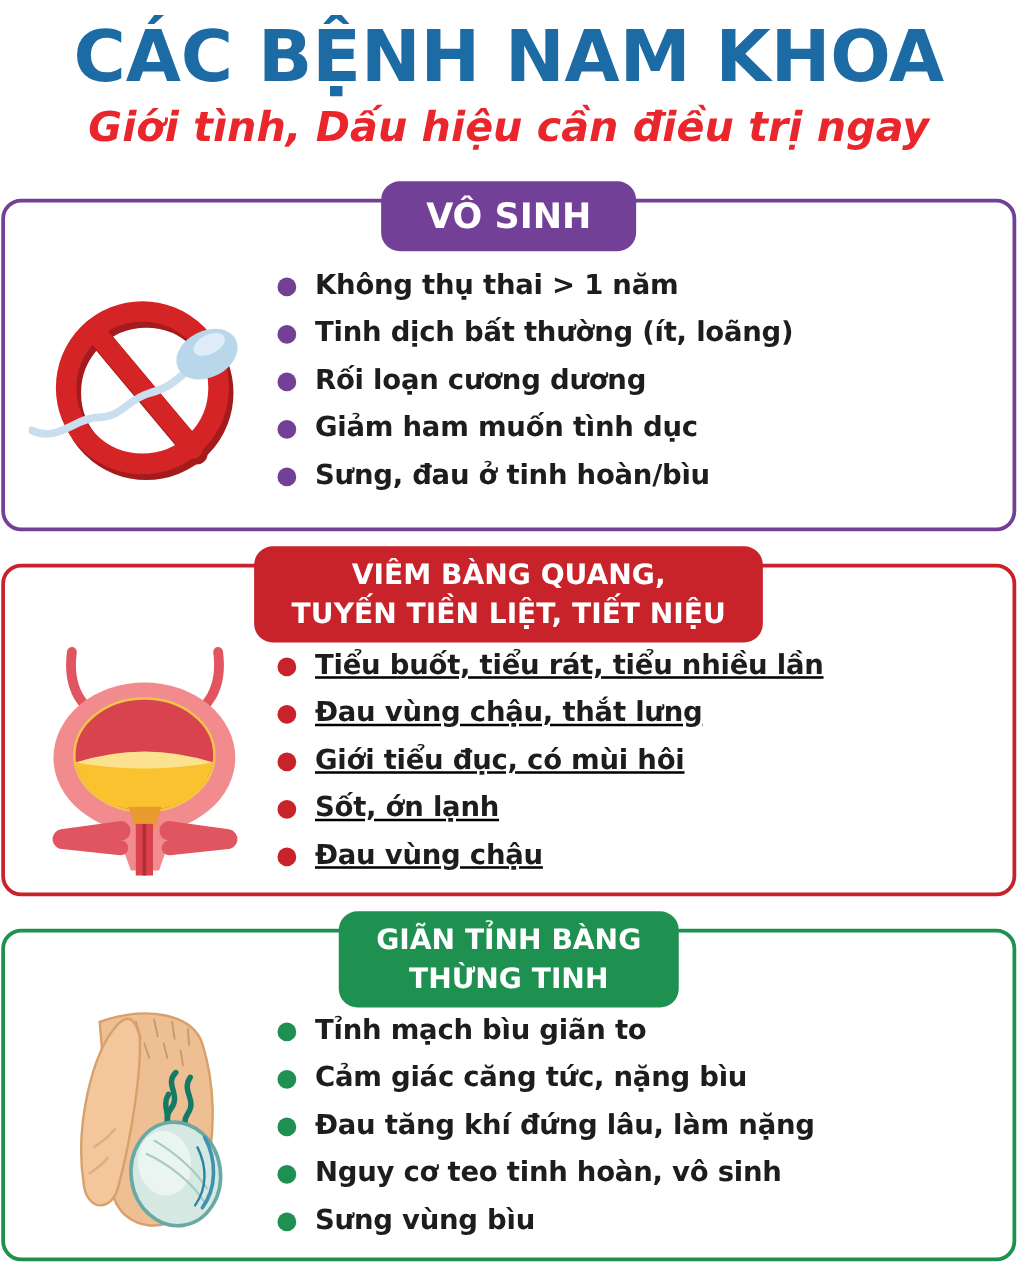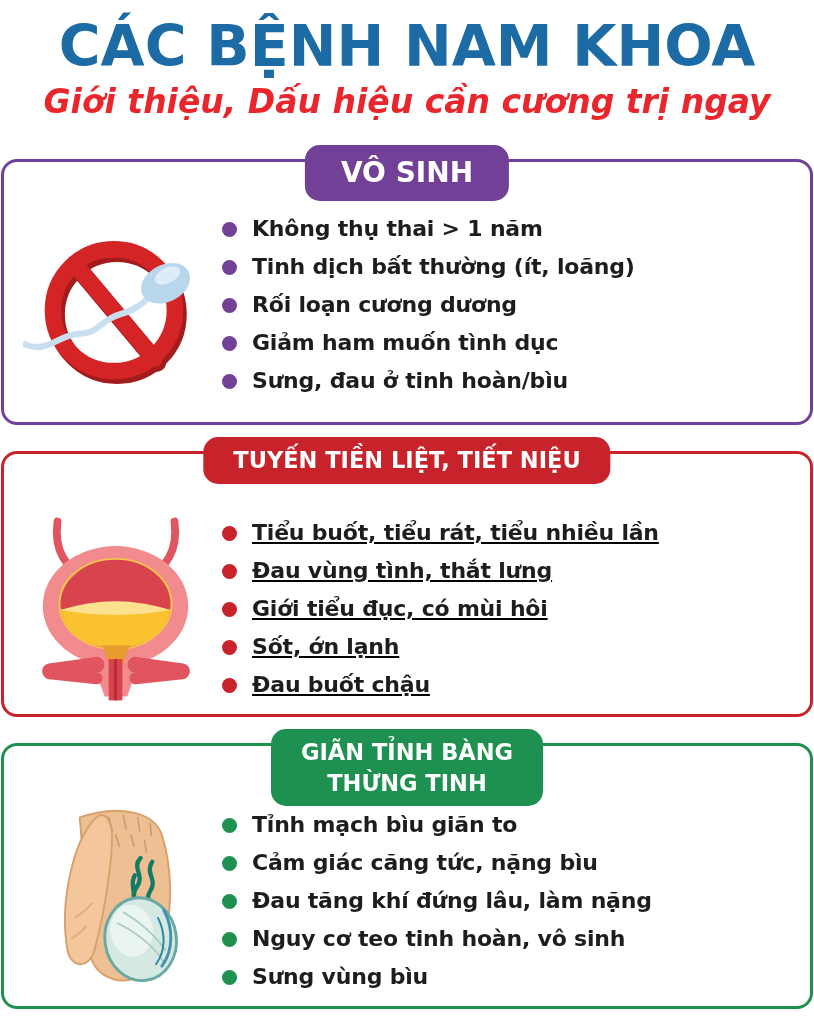--- a/index.html
+++ b/index.html
@@ -58,21 +58,21 @@
     font-size:22px;font-weight:700;color:#1d1d1f;line-height:1.1;
     letter-spacing:-0.2px;white-space:nowrap;
   }
 </style>
 </head>
 <body>
 
 <div class="page">
 
   <div class="main-title">CÁC BỆNH NAM KHOA</div>
-  <div class="sub-title">Giới thiệu, Dấu hiệu cần cương trị ngay</div>
+  <div class="sub-title">Giới tình, Dấu hiệu cần điều trị ngay</div>
 
   <div class="card card1">
     <div class="pill pill-one">
       <span class="line">VÔ SINH</span>
     </div>
     <div class="card-body">
       <div class="illus">
         <svg width="186" height="186" viewBox="0 0 180 180">
 
           <circle cx="91" cy="99" r="59" fill="none" stroke="#a31b1d" stroke-width="17"></circle>
@@ -109,20 +109,21 @@
         <li>
             <span class="dot"></span>
             <span class="sym-text">Sưng, đau ở tinh hoàn/bìu</span>
           </li>
       </ul>
     </div>
   </div>
 
   <div class="card card2">
     <div class="pill pill-two">
+      <span class="line">VIÊM BÀNG QUANG,</span>
       <span class="line">TUYẾN TIỀN LIỆT, TIẾT NIỆU</span>
     </div>
     <div class="card-body">
       <div class="illus">
         <svg width="172" height="188" viewBox="0 0 175 190">
 
           <path d="M28 6 C 24 36, 36 52, 58 66" stroke="#e05560" stroke-width="8" fill="none" stroke-linecap="round"></path>
           <path d="M147 6 C 151 36, 139 52, 117 66" stroke="#e05560" stroke-width="8" fill="none" stroke-linecap="round"></path>
 
           <ellipse cx="87" cy="92" rx="74" ry="61" fill="#f28b8e"></ellipse>
@@ -145,33 +146,33 @@
           <line x1="87" y1="146" x2="87" y2="188" stroke="#b22f3a" stroke-width="3"></line>
         </svg>
       </div>
       <ul class="symptoms">
         <li>
             <span class="dot"></span>
             <span class="sym-text">Tiểu buốt, tiểu rát, tiểu nhiều lần</span>
           </li>
         <li>
             <span class="dot"></span>
-            <span class="sym-text">Đau vùng tình, thắt lưng</span>
+            <span class="sym-text">Đau vùng chậu, thắt lưng</span>
           </li>
         <li>
             <span class="dot"></span>
             <span class="sym-text">Giới tiểu đục, có mùi hôi</span>
           </li>
         <li>
             <span class="dot"></span>
             <span class="sym-text">Sốt, ớn lạnh</span>
           </li>
         <li>
             <span class="dot"></span>
-            <span class="sym-text">Đau buốt chậu</span>
+            <span class="sym-text">Đau vùng chậu</span>
           </li>
       </ul>
     </div>
   </div>
 
   <div class="card card3">
     <div class="pill pill-two">
       <span class="line">GIÃN TỈNH BÀNG</span>
       <span class="line">THỪNG TINH</span>
     </div>

